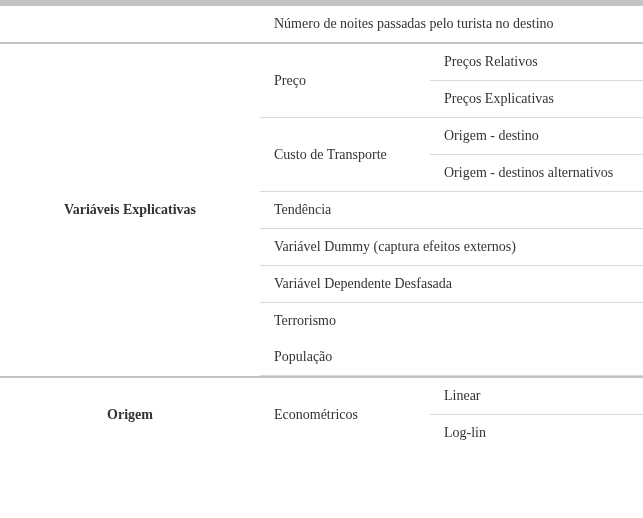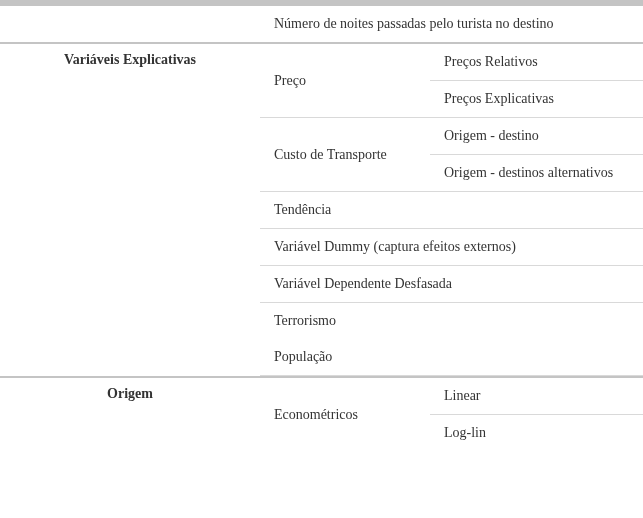--- a/index.html
+++ b/index.html
@@ -14,21 +14,21 @@
       background: #fff;
       width: 643px;
     }
     .table {
       width: 100%;
       border-collapse: collapse;
     }
     .col-left {
       width: 260px;
       display: flex;
-      align-items: flex-start;
+      align-items: center;
       justify-content: center;
       font-weight: bold;
       text-align: center;
       padding: 8px 12px;
     }
     .col-right {
       flex: 1;
       display: flex;
       flex-direction: column;
     }

